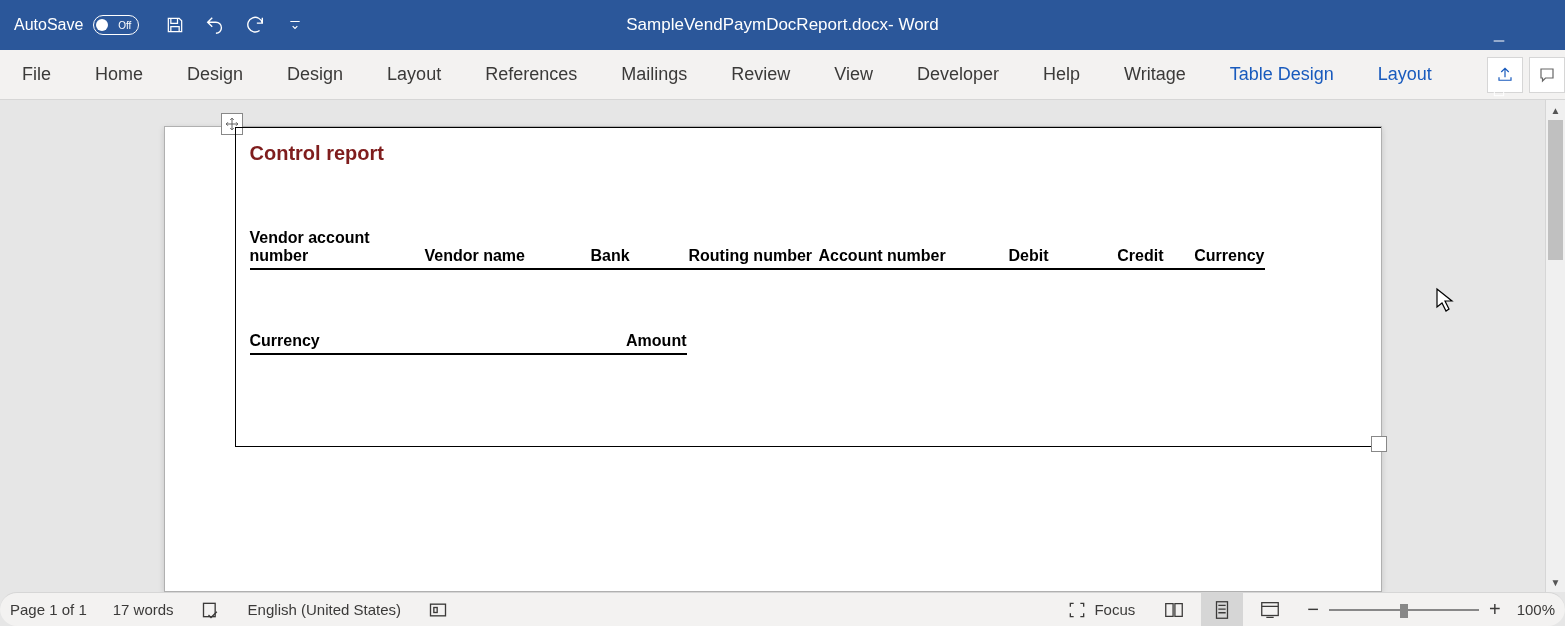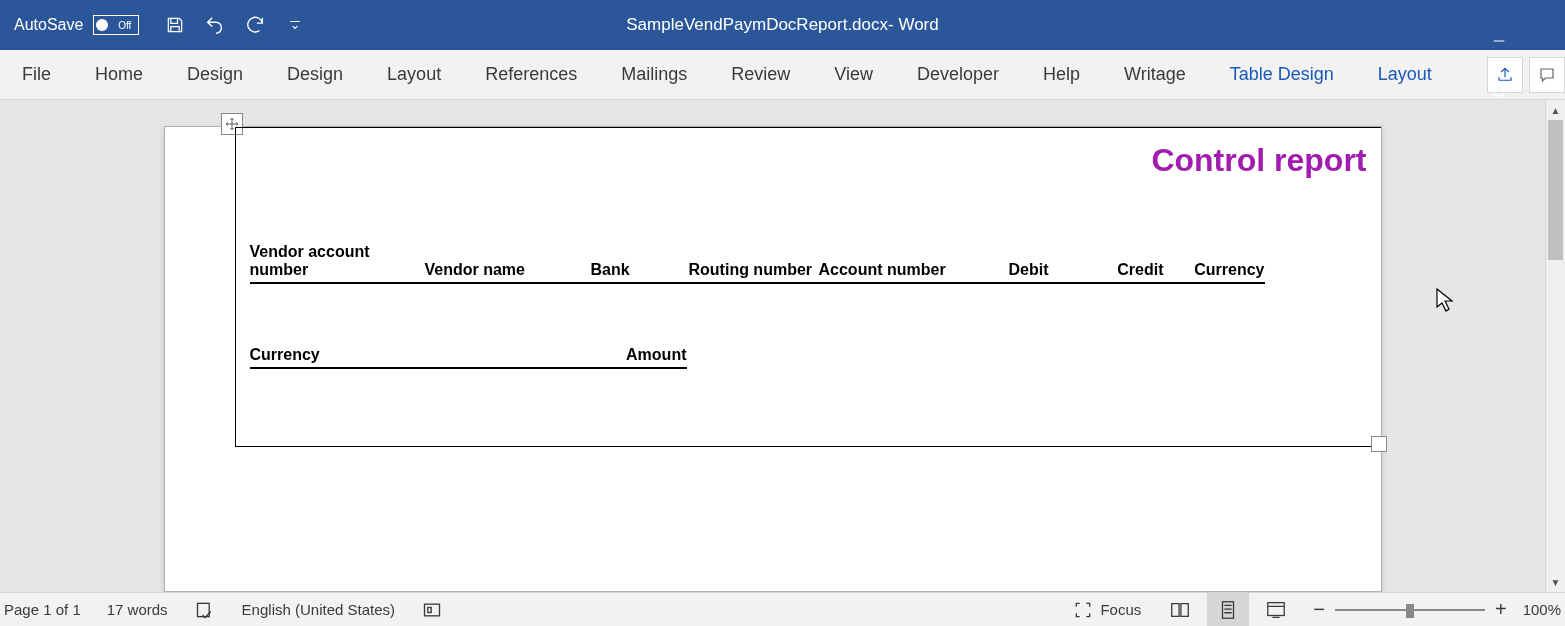--- a/index.html
+++ b/index.html
@@ -25,21 +25,21 @@
   }
   .autosave {
     display: flex;
     align-items: center;
     gap: 10px;
     font-size: 16px;
   }
   .autosave-toggle {
     width: 46px; height: 20px;
     border: 1.5px solid #fff;
-    border-radius: 0;
+    border-radius: 10px;
     position: relative;
     display: flex;
     align-items: center;
     padding: 0 7px 0 2px;
     justify-content: space-between;
   }
   .autosave-knob {
     width: 12px; height: 12px; border-radius: 50%; background: #fff;
   }
   .autosave-off { color: #fff; font-size: 10px; }
@@ -136,24 +136,23 @@
   .doc-table {
     position: absolute;
     top: 0px;
     left: 70px; right: 0;
     border: 1px solid #000;
     border-right: none;
     height: 320px;
     padding: 14px 14px 14px 14px;
   }
   .doc-heading {
-    font-size: 32px;
+    font-size: 20px;
     font-weight: 700;
-    color: #a21caf;
-    text-align: right;
+    color: #7f1d1d;
   }
 
   .tblrow1 {
     display: flex;
     border-bottom: 2px solid #000;
     margin-top: 64px;
     font-weight: 700;
     font-size: 16px;
     color: #000;
     align-items: flex-end;
@@ -191,21 +190,22 @@
   .vscroll-thumb { position: absolute; top: 0; left: 2px; right: 2px; height: 140px; background: #c0c0c0; }
 
   
   .statusbar {
     height: 34px;
     background: #f3f2f1;
     border-top: 1px solid #d6d6d6;
     display: flex; align-items: center;
     font-size: 15px;
     color: #3b3a39;
-    padding: 0 4px;
+    padding: 0 10px;
+    border-radius: 17px;
   }
   .status-left { display: flex; align-items: center; gap: 26px; }
   .status-icon { width: 22px; height: 22px; display:flex; align-items:center; justify-content:center;}
   .status-right { margin-left: auto; display:flex; align-items:center; gap: 6px; }
   .view-btn { width: 42px; height: 34px; display:flex; align-items:center; justify-content:center; }
   .view-btn.active { background: #d6d6d6; }
   .zoom-slider { display:flex; align-items:center; gap:10px; margin-left: 10px; }
   .zoom-track { width: 150px; height: 2px; background:#888; position:relative; }
   .zoom-thumb { position:absolute; left: 50%; top:-5px; width:8px; height:14px; background:#888; transform:translateX(-50%);}
   .zoom-pct { margin-left: 10px; }

